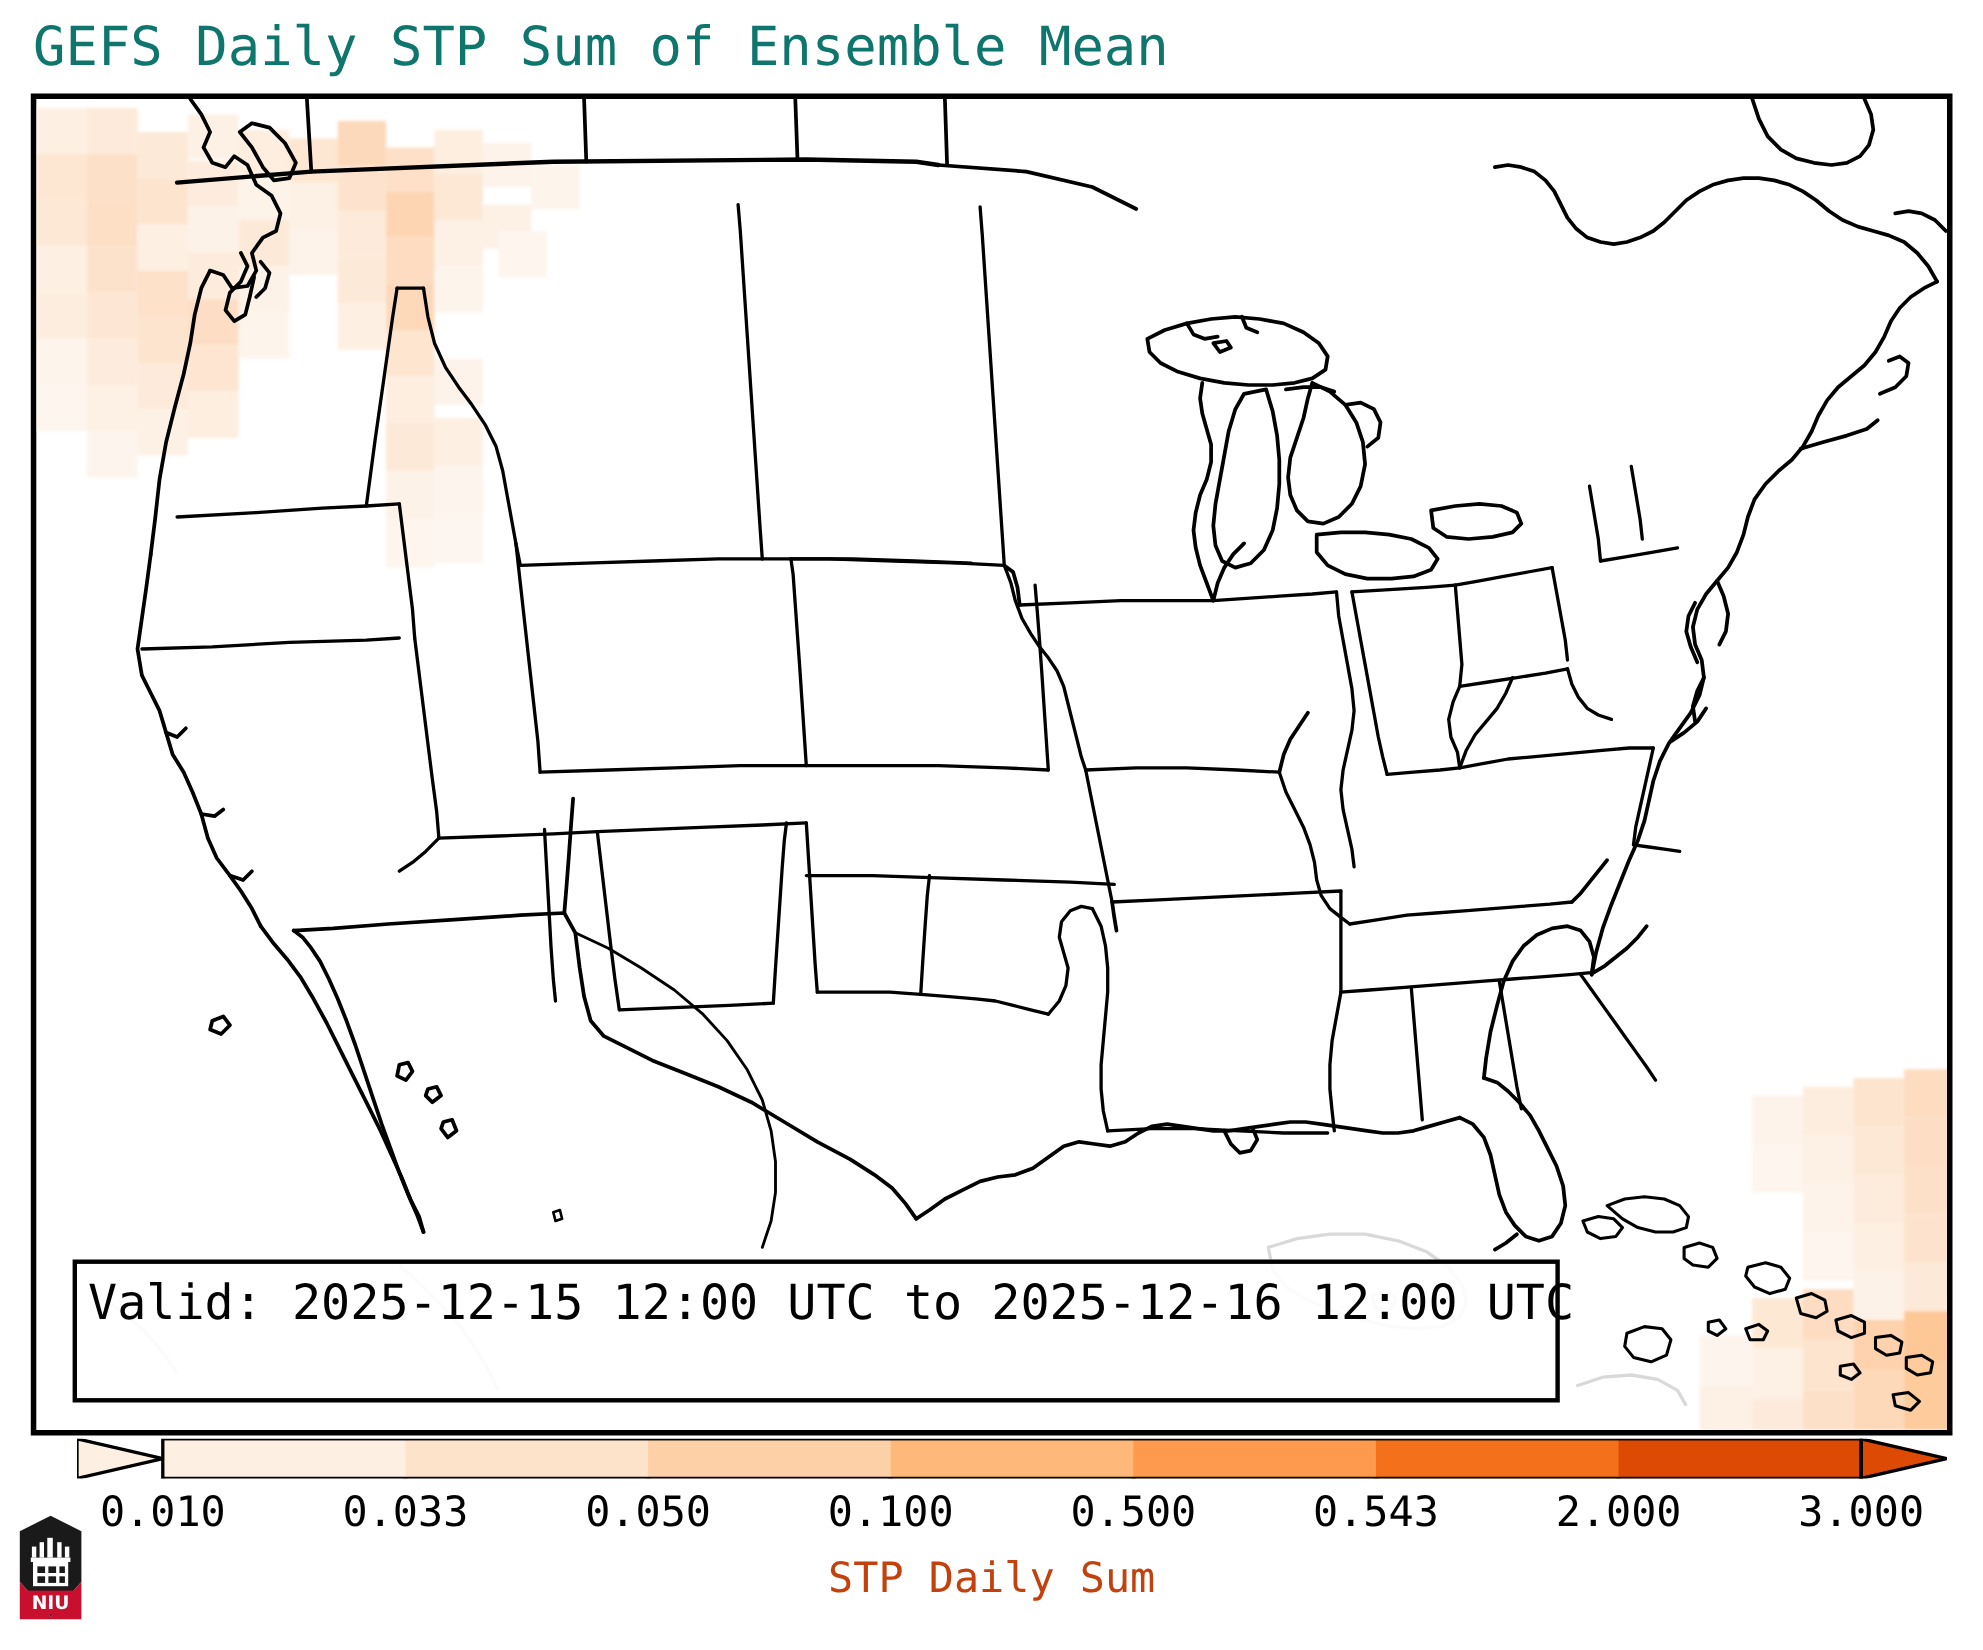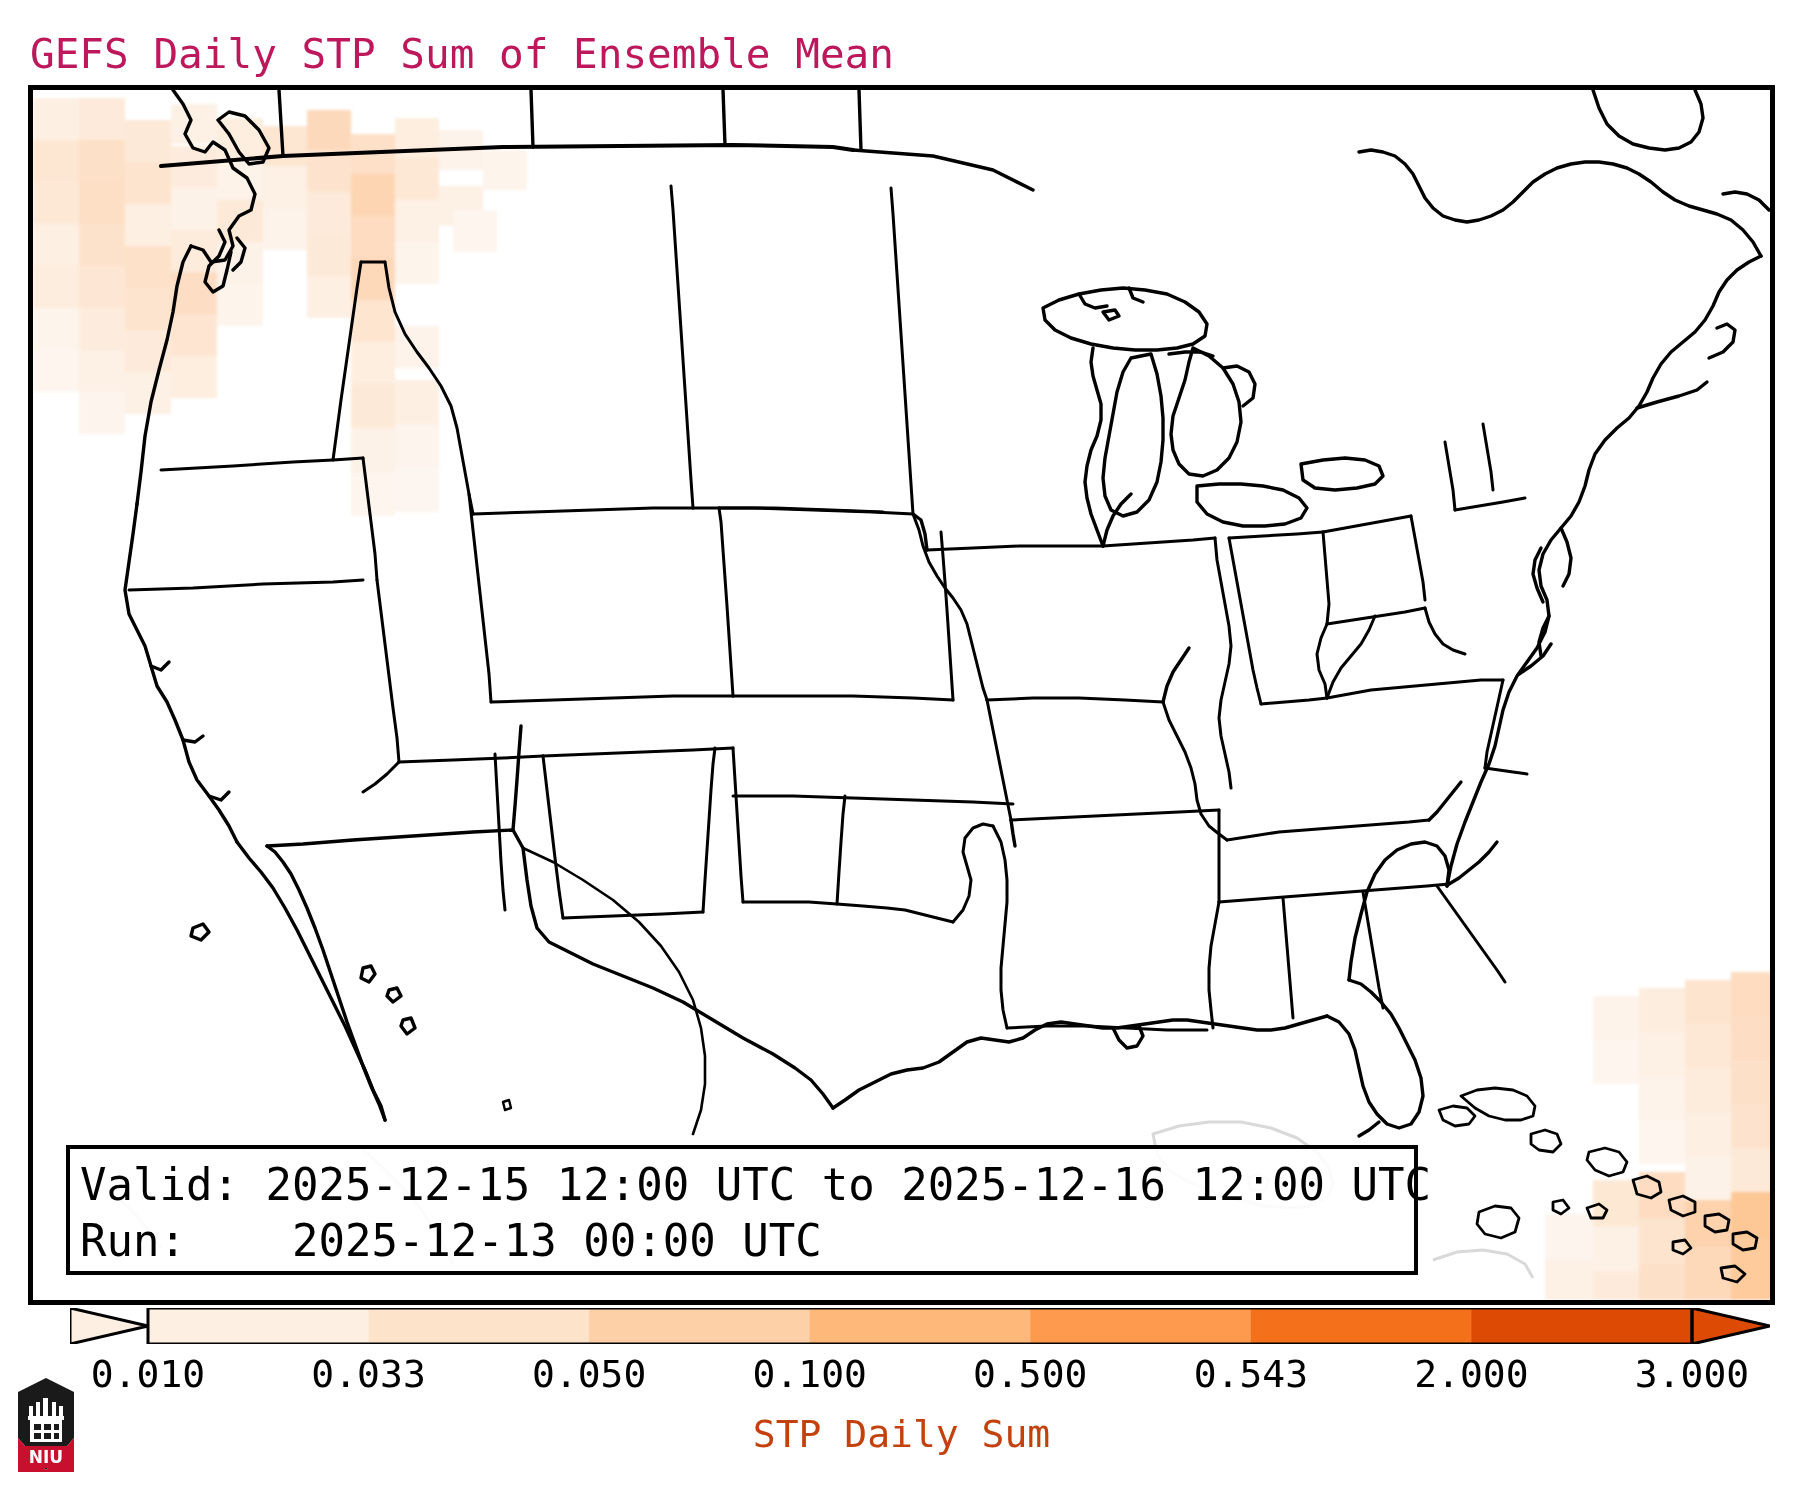--- a/index.html
+++ b/index.html
@@ -13,27 +13,27 @@
     position: relative;
     overflow: hidden;
     font-family: "DejaVu Sans Mono", "Liberation Mono", monospace;
     color: #000000;
   }
 
   
   #figure-title {
     position: absolute;
     left: 30px;
-    top: 30px;
-    font-size: 41px;
+    top: 14px;
+    font-size: 49px;
     font-family: "DejaVu Sans Mono", "Liberation Mono", monospace;
     font-weight: 400;
     letter-spacing: 0px;
     white-space: nowrap;
-    color: #be185d;
+    color: #0f766e;
   }
 
   
   #map-axes {
     position: absolute;
     left: 28px;
     top: 85px;
     width: 1747px;
     height: 1220px;
     border: 5px solid #000000;
@@ -517,21 +517,20 @@
                L1232 1116 L1206 1110 L1180 1102 L1156 1092 L1136 1080 L1124 1064 Z"></path>
       <path d="M1214 1088 L1226 1084 L1236 1090 L1232 1100 L1218 1100 Z"></path>
       <path d="M1400 1170 L1424 1162 L1450 1160 L1474 1164 L1492 1174 L1500 1188"></path>
       <path d="M60 1090 L80 1104 L98 1120 L114 1138 L128 1158"></path>
     </g>
   </svg>
 </div>
 
 <div id="annotation-box">
   <div class="annot-line">Valid: 2025-12-15 12:00 UTC to 2025-12-16 12:00 UTC</div>
-  <div class="annot-line">Run:    2025-12-13 00:00 UTC</div>
 </div>
 
 <div id="colorbar-axes">
   <svg id="colorbar-svg" width="1700" height="36" viewBox="0 0 1700 36" preserveAspectRatio="none">
 
     <polygon id="cb-ext-left" points="78,18 0,0 0,36" fill="#FDF0E3" stroke="#000000" stroke-width="3"></polygon>
 
     <g id="cb-bands">
         <rect x="78" y="0" width="221.17142857142858" height="36" fill="#FDF0E3"></rect>
         <rect x="298.57142857142856" y="0" width="221.17142857142858" height="36" fill="#FDE3CA"></rect>

